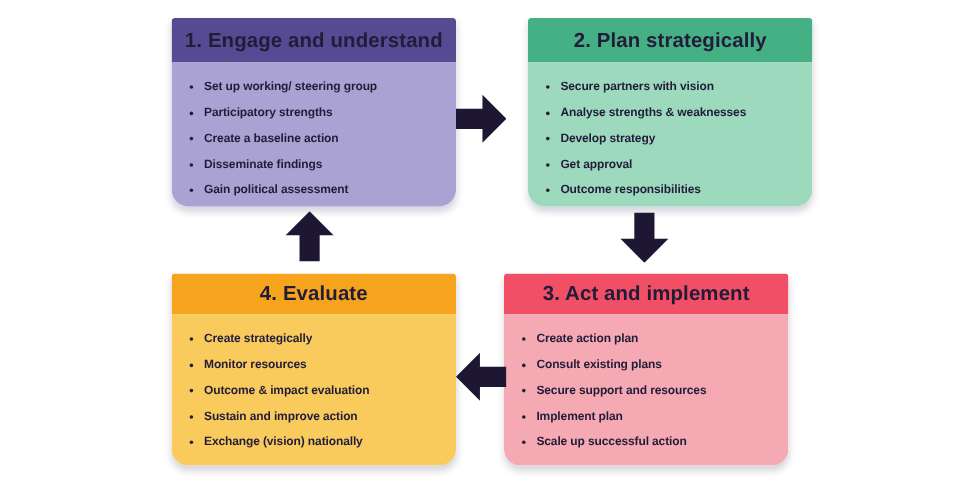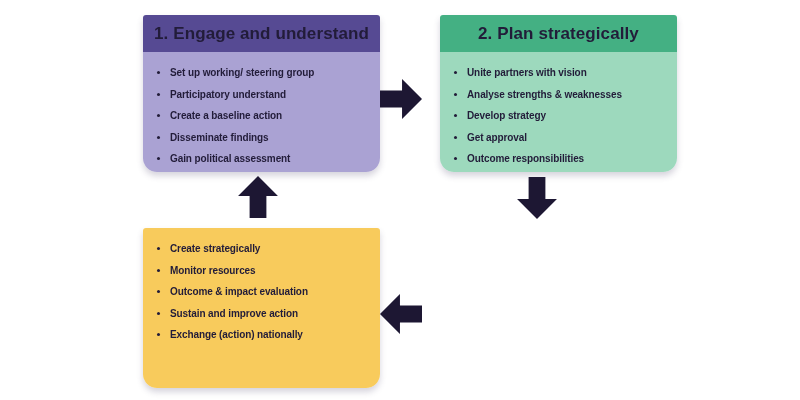--- a/index.html
+++ b/index.html
@@ -62,52 +62,69 @@
 
 <div class="canvas" style="--background: #ffffff; --ink: #221c39; --arrow_color: #1d1733;">
 
   <div class="box step1" style="--header: #564a93; --body: #aaa2d3;">
     <div class="box-header hdr-r1">
       <span>1. Engage and understand</span>
     </div>
     <div class="box-body">
       <ul>
         <li>Set up working/ steering group</li>
-        <li>Participatory understand</li>
+        <li>Participatory strengths</li>
         <li>Create a baseline action</li>
         <li>Disseminate findings</li>
         <li>Gain political assessment</li>
       </ul>
     </div>
   </div>
 
   <div class="box step2" style="--header: #44b083; --body: #9dd9bd;">
     <div class="box-header hdr-r1">
       <span>2. Plan strategically</span>
     </div>
     <div class="box-body">
       <ul>
-        <li>Unite partners with vision</li>
+        <li>Secure partners with vision</li>
         <li>Analyse strengths &amp; weaknesses</li>
         <li>Develop strategy</li>
         <li>Get approval</li>
         <li>Outcome responsibilities</li>
       </ul>
     </div>
   </div>
 
+  <div class="box step3" style="--header: #f04f66; --body: #f5a9b3;">
+    <div class="box-header hdr-r2">
+      <span>3. Act and implement</span>
+    </div>
+    <div class="box-body">
+      <ul>
+        <li>Create action plan</li>
+        <li>Consult existing plans</li>
+        <li>Secure support and resources</li>
+        <li>Implement plan</li>
+        <li>Scale up successful action</li>
+      </ul>
+    </div>
+  </div>
 
   <div class="box step4" style="--header: #f6a41d; --body: #f8cb5c;">
+    <div class="box-header hdr-r2">
+      <span>4. Evaluate</span>
+    </div>
     <div class="box-body">
       <ul>
         <li>Create strategically</li>
         <li>Monitor resources</li>
         <li>Outcome &amp; impact evaluation</li>
         <li>Sustain and improve action</li>
-        <li>Exchange (action) nationally</li>
+        <li>Exchange (vision) nationally</li>
       </ul>
     </div>
   </div>
 
   <svg class="arrow arrow-right" viewBox="0 0 40 40">
     <polygon points="0,12 21,12 21,1 40,20 21,39 21,28 0,28" fill="currentColor"></polygon>
   </svg>
   <svg class="arrow arrow-down" viewBox="0 0 40 40">
     <polygon points="0,12 21,12 21,1 40,20 21,39 21,28 0,28" fill="currentColor"></polygon>
   </svg>

